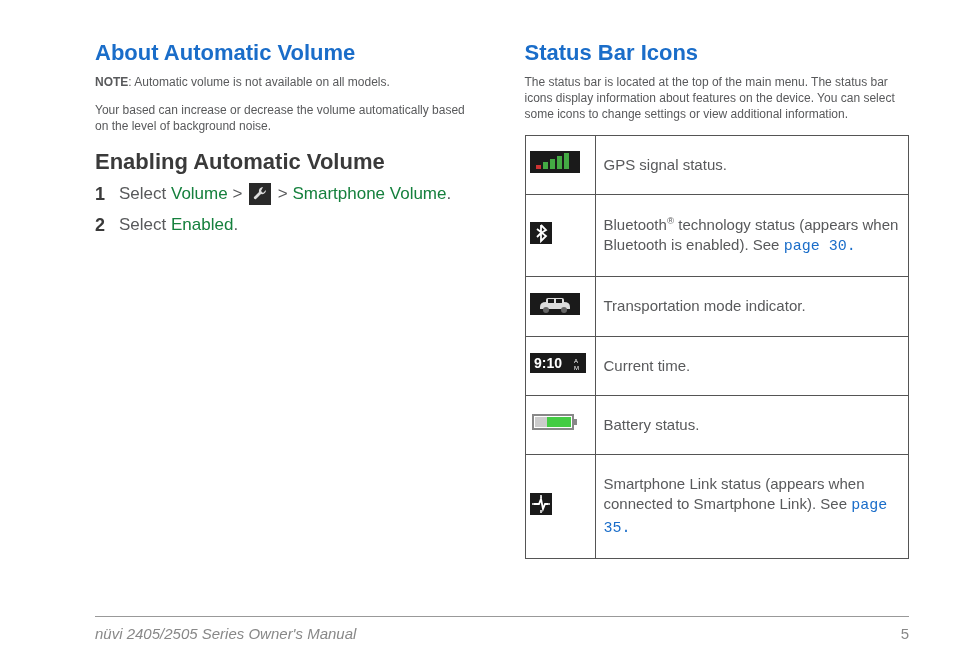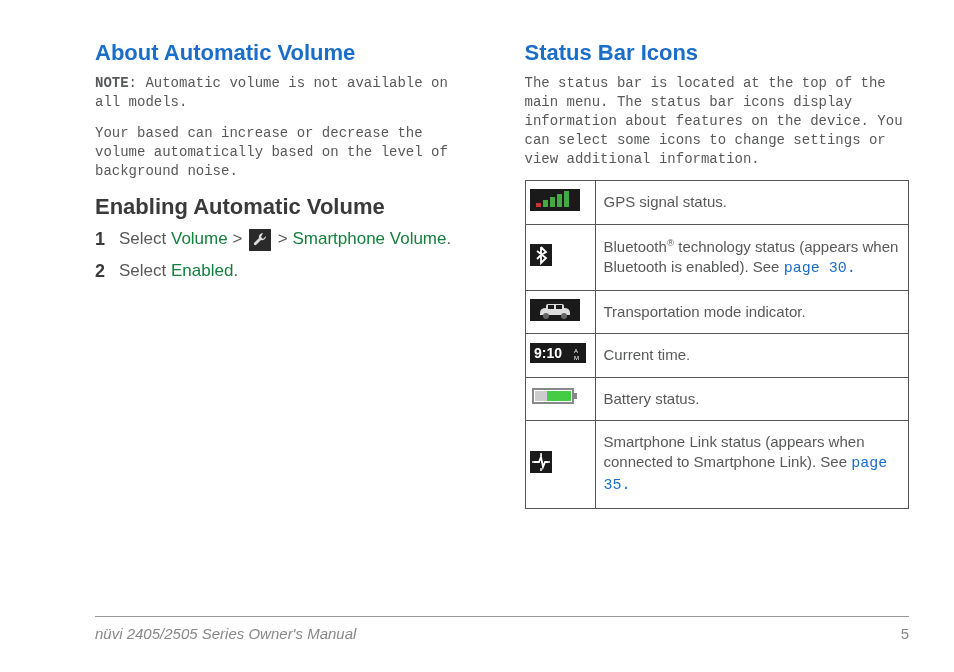--- a/index.html
+++ b/index.html
@@ -30,25 +30,24 @@
       margin-bottom: 8px;
     }
     h3 {
       color: #3a3a3a;
       font-size: 22px;
       font-weight: bold;
       margin-top: 14px;
       margin-bottom: 6px;
     }
     p {
-      font-size: 14px;
+      font-size: 12px;
       line-height: 1.35;
       margin-bottom: 12px;
       color: #58595b;
-      font-family: Liberation Mono, monospace;
     }
     .note-label {
       font-weight: bold;
       color: #58595b;
     }
     .steps {
       list-style: none;
       counter-reset: step;
     }
     .steps li {
@@ -81,21 +80,21 @@
     .icon-tools svg {
       display: block;
     }
     table.icon-table {
       border-collapse: collapse;
       width: 100%;
       margin-top: 4px;
     }
     table.icon-table td {
       border: 1px solid #555;
-      padding: 11px 8px;
+      padding: 19px 8px;
       font-size: 15px;
       vertical-align: top;
       line-height: 1.35;
       color: #58595b;
     }
     table.icon-table td.icon-cell {
       width: 70px;
       vertical-align: middle;
       padding: 4px;
     }

